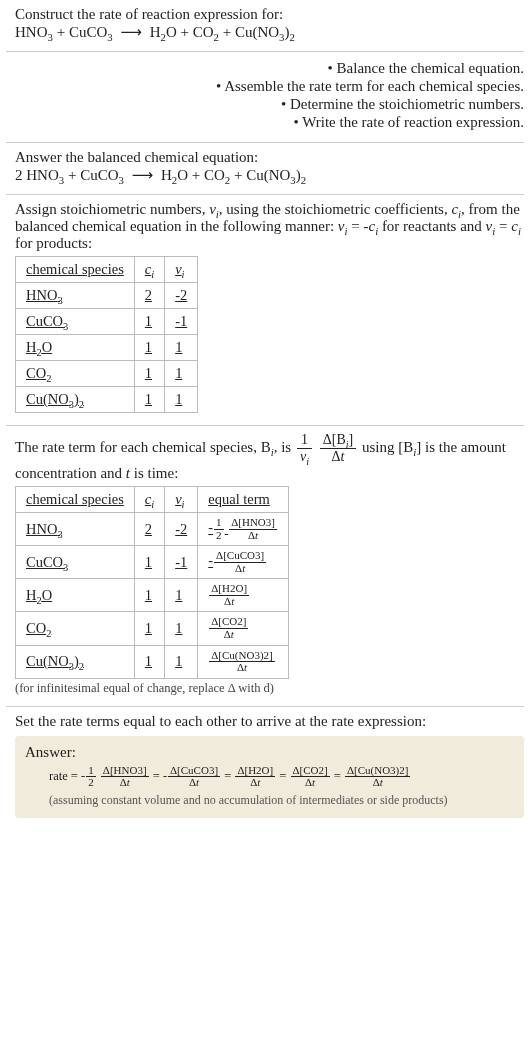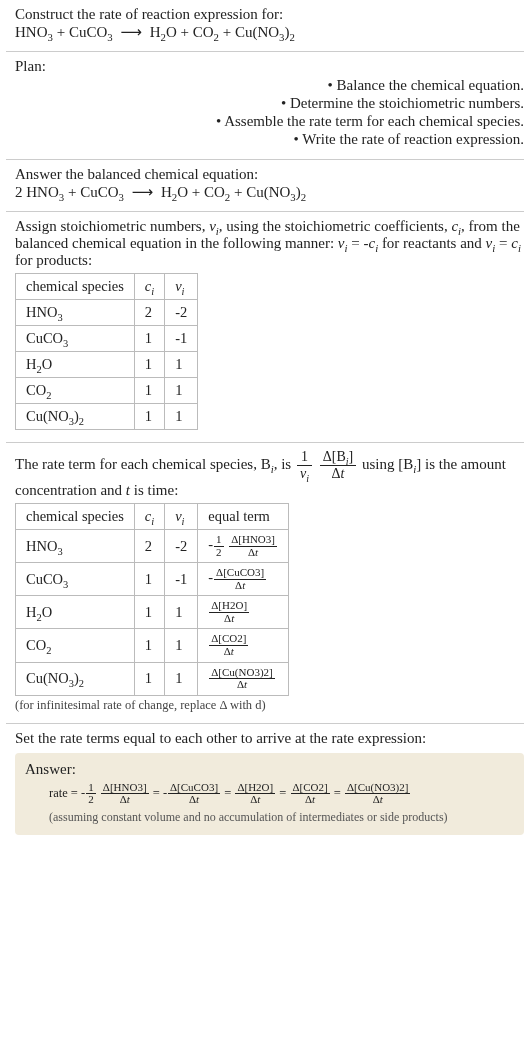--- a/index.html
+++ b/index.html
@@ -29,20 +29,21 @@
     margin-top: 4px;
     margin-bottom: 2px;
   }
   table.grid th, table.grid td {
     border: 1px solid #bbb;
     padding: 4px 10px;
     text-align: left;
     font-weight: normal;
     font-size: 14.5px;
     white-space: nowrap;
+    text-decoration: underline;
   }
   table.grid th { background: #fff; }
   .frac {
     display: inline-block;
     vertical-align: middle;
     text-align: center;
     font-size: 11px;
     line-height: 1.05;
     margin: 0 1px;
   }
@@ -88,25 +89,24 @@
   <div>Construct the rate of reaction expression for:</div>
   <div class="eq">
     <span><span>HNO</span><sub>3</sub></span><span> + </span><span><span>CuCO</span><sub>3</sub></span>
     <span class="arrow">⟶</span>
     <span><span>H</span><sub>2</sub><span>O</span></span><span> + </span><span><span>CO</span><sub>2</sub></span><span> + </span><span><span>Cu(NO</span><sub>3</sub><span>)</span><sub>2</sub></span>
   </div>
 </div>
 <hr class="sep">
 
 <div class="section">
-  <div>Plan:</div>
   <ul class="bullets">
     <li>Balance the chemical equation.</li>
+    <li>Assemble the rate term for each chemical species.</li>
     <li>Determine the stoichiometric numbers.</li>
-    <li>Assemble the rate term for each chemical species.</li>
     <li>Write the rate of reaction expression.</li>
   </ul>
 </div>
 <hr class="sep">
 
 <div class="section">
   <div>Answer the balanced chemical equation:</div>
   <div class="eq">
     <span>2 </span><span><span>HNO</span><sub>3</sub></span><span> + </span><span><span>CuCO</span><sub>3</sub></span>
     <span class="arrow">⟶</span>
@@ -196,21 +196,21 @@
       <td class="rate-cell"><span class="frac"><span class="num">Δ[CO2]</span><span class="den">Δ<span class="ital">t</span></span></span></td>
     </tr>
     <tr>
       <td><span>Cu(NO</span><sub>3</sub><span>)</span><sub>2</sub></td>
       <td>1</td>
       <td>1</td>
       <td class="rate-cell"><span class="frac"><span class="num">Δ[Cu(NO3)2]</span><span class="den">Δ<span class="ital">t</span></span></span></td>
     </tr>
   </tbody>
     </table>
-  <div class="note">(for infinitesimal rate of change, replace Δ with d)</div>
+  <div class="note">(for infinitesimal equal of change, replace Δ with d)</div>
 </div>
 <hr class="sep">
 
 <div class="section">
   <div>Set the rate terms equal to each other to arrive at the rate expression:</div>
   <div class="answer-box">
     <div class="ans-label">Answer:</div>
     <div class="answer-eq">
       <span>rate = </span><span>-</span><span class="frac"><span class="num">1</span><span class="den">2</span></span> <span class="frac"><span class="num">Δ[HNO3]</span><span class="den">Δ<span class="ital">t</span></span></span><span> = </span><span>-</span><span class="frac"><span class="num">Δ[CuCO3]</span><span class="den">Δ<span class="ital">t</span></span></span><span> = </span><span class="frac"><span class="num">Δ[H2O]</span><span class="den">Δ<span class="ital">t</span></span></span><span> = </span><span class="frac"><span class="num">Δ[CO2]</span><span class="den">Δ<span class="ital">t</span></span></span><span> = </span><span class="frac"><span class="num">Δ[Cu(NO3)2]</span><span class="den">Δ<span class="ital">t</span></span></span>
     </div>

